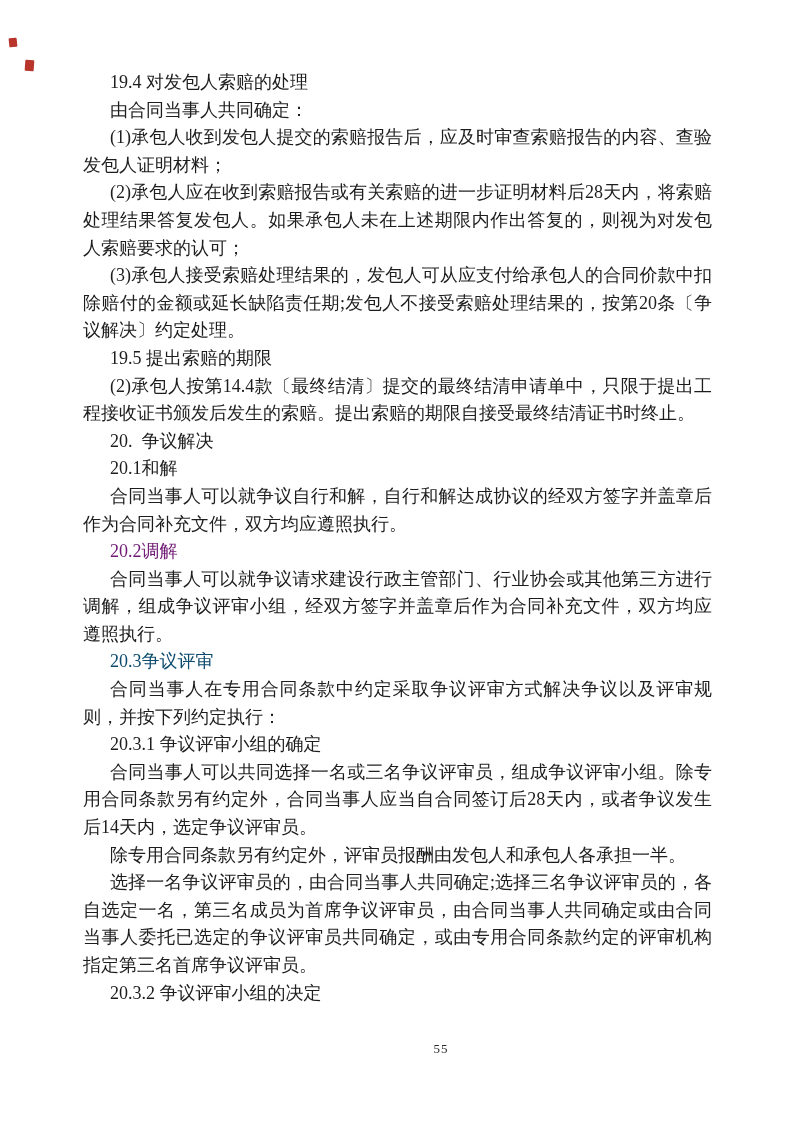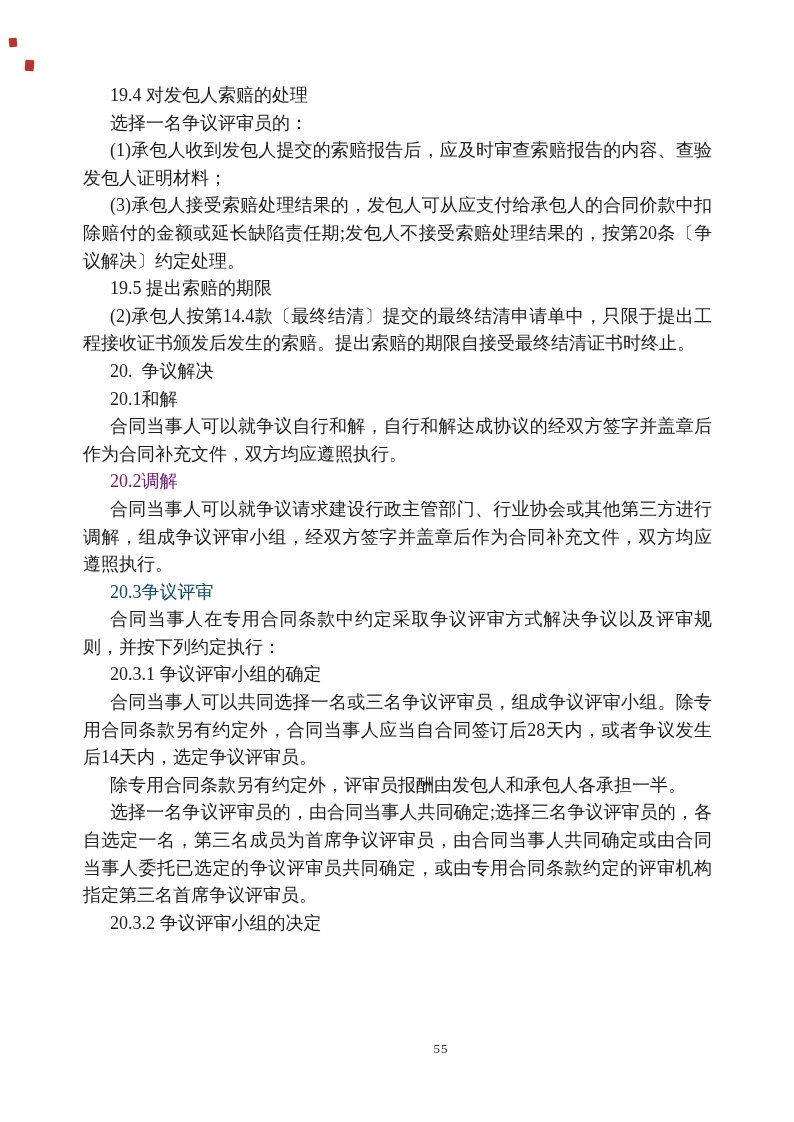--- a/index.html
+++ b/index.html
@@ -15,21 +15,21 @@
     font-family: "Liberation Serif", "DejaVu Serif", serif;
   }
   .page {
     position: absolute;
     inset: 0;
     background: #ffffff;
   }
   .content {
     position: absolute;
     left: 83px;
-    top: 82px;
+    top: 69px;
     width: 629px;
   }
   .para {
     margin: 0;
     padding: 0;
     font-size: 18px;
     line-height: 27.6px;
     color: #1d1d1d;
     text-align: justify;
     text-justify: inter-character;
@@ -70,22 +70,23 @@
   }
 </style>
 </head>
 <body style="background: rgb(255, 255, 255);">
 
 <div class="page">
   <span class="mark mark1" style="background: rgb(179, 36, 26);"></span>
   <span class="mark mark2" style="background: rgb(179, 36, 26);"></span>
   <main class="content">
       <p class="para" style="color: rgb(29, 29, 29);">19.4 对发包人索赔的处理</p>
-      <p class="para" style="color: rgb(29, 29, 29);">选择一名争议评审员的：</p>
+      <p class="para" style="color: rgb(29, 29, 29);">由合同当事人共同确定：</p>
       <p class="para" style="color: rgb(29, 29, 29); font-family: Liberation Serif, serif;">(1)承包人收到发包人提交的索赔报告后，应及时审查索赔报告的内容、查验发包人证明材料；</p>
+      <p class="para" style="color: rgb(29, 29, 29);">(2)承包人应在收到索赔报告或有关索赔的进一步证明材料后28天内，将索赔处理结果答复发包人。如果承包人未在上述期限内作出答复的，则视为对发包人索赔要求的认可；</p>
       <p class="para" style="color: rgb(29, 29, 29);">(3)承包人接受索赔处理结果的，发包人可从应支付给承包人的合同价款中扣除赔付的金额或延长缺陷责任期;发包人不接受索赔处理结果的，按第20条〔争议解决〕约定处理。</p>
       <p class="para" style="color: rgb(29, 29, 29);">19.5 提出索赔的期限</p>
       <p class="para" style="color: rgb(29, 29, 29);">(2)承包人按第14.4款〔最终结清〕提交的最终结清申请单中，只限于提出工程接收证书颁发后发生的索赔。提出索赔的期限自接受最终结清证书时终止。</p>
       <p class="para" style="color: rgb(29, 29, 29);">20.  争议解决</p>
       <p class="para" style="color: rgb(29, 29, 29);">20.1和解</p>
       <p class="para" style="color: rgb(29, 29, 29);">合同当事人可以就争议自行和解，自行和解达成协议的经双方签字并盖章后作为合同补充文件，双方均应遵照执行。</p>
       <p class="para" style="color: #701a75;">20.2调解</p>
       <p class="para" style="color: rgb(29, 29, 29);">合同当事人可以就争议请求建设行政主管部门、行业协会或其他第三方进行调解，组成争议评审小组，经双方签字并盖章后作为合同补充文件，双方均应遵照执行。</p>
       <p class="para" style="color: #0c4a6e;">20.3争议评审</p>
       <p class="para" style="color: rgb(29, 29, 29);">合同当事人在专用合同条款中约定采取争议评审方式解决争议以及评审规则，并按下列约定执行：</p>

